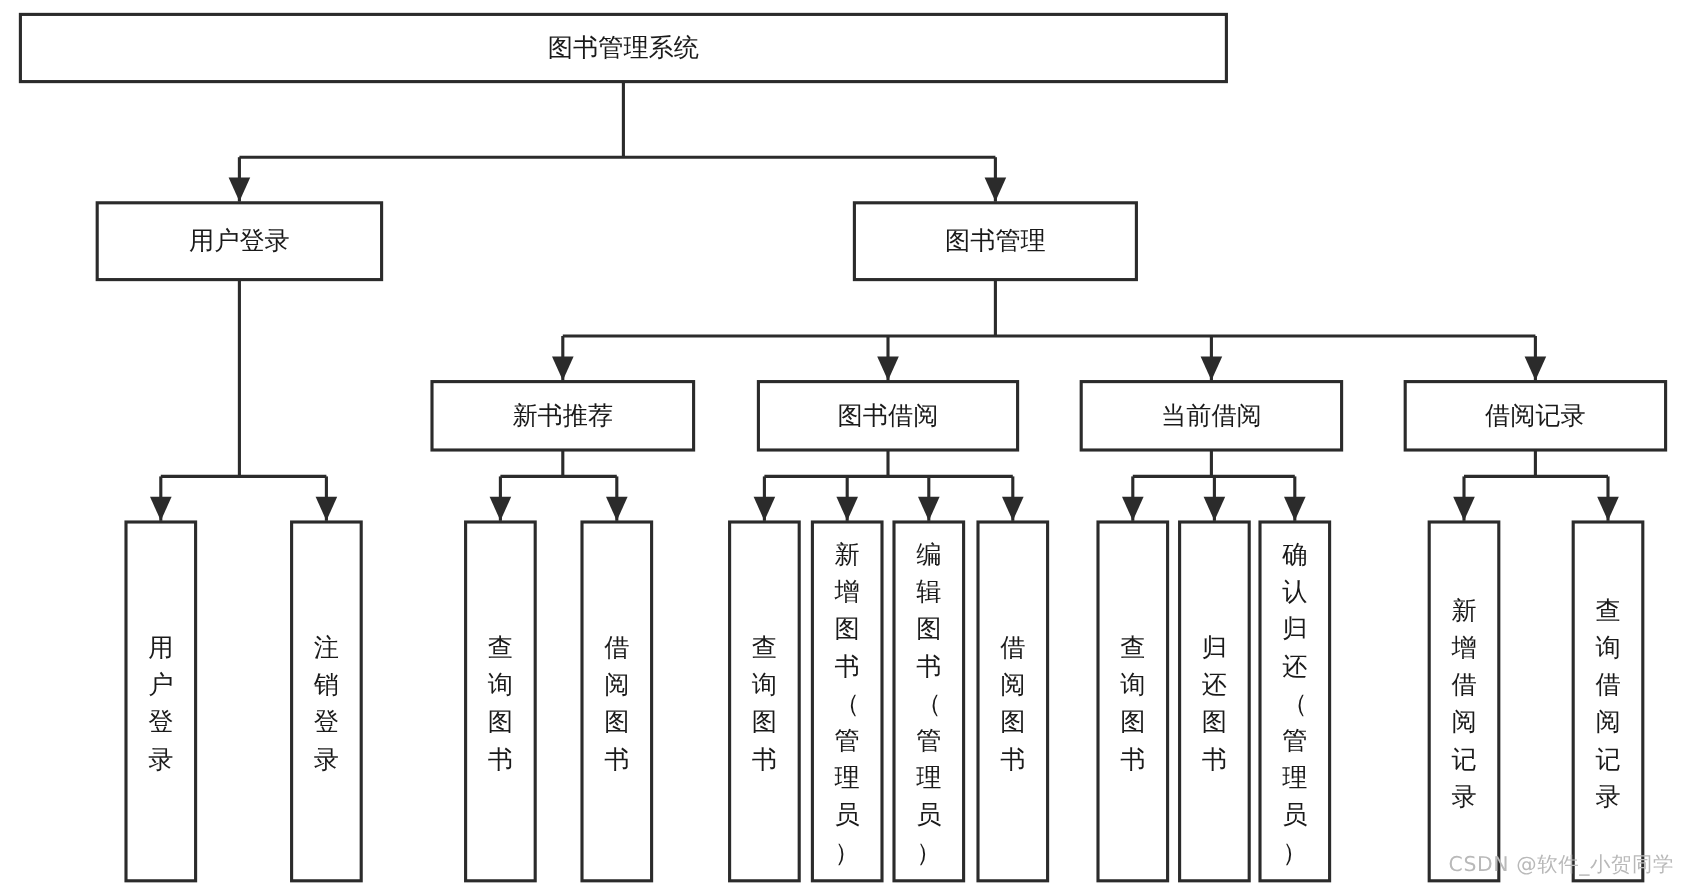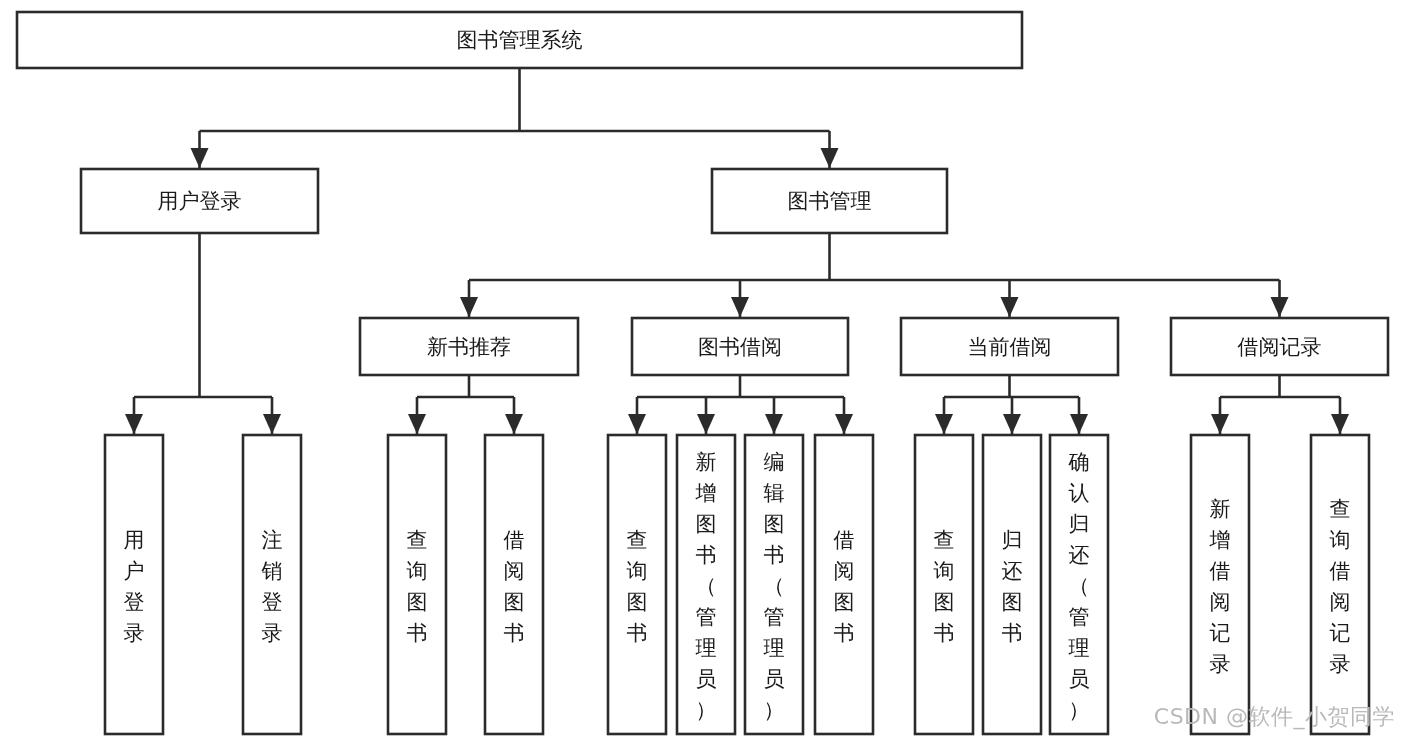--- a/index.html
+++ b/index.html
@@ -52,21 +52,21 @@
     fill: #1a1a1a;
     font-family: "DejaVu Sans", "Liberation Sans", sans-serif;
     font-size: 21px;
     text-anchor: middle;
   }
   .watermark {
     position: absolute;
     right: 10px;
     bottom: 6px;
     font-family: "DejaVu Sans", "Liberation Sans", sans-serif;
-    font-size: 22px;
+    font-size: 17px;
     color: #b9b9b9;
     white-space: nowrap;
     letter-spacing: 0.5px;
   }
 </style>
 </head>
 <body>
 
 <div id="diagram-root">
 

